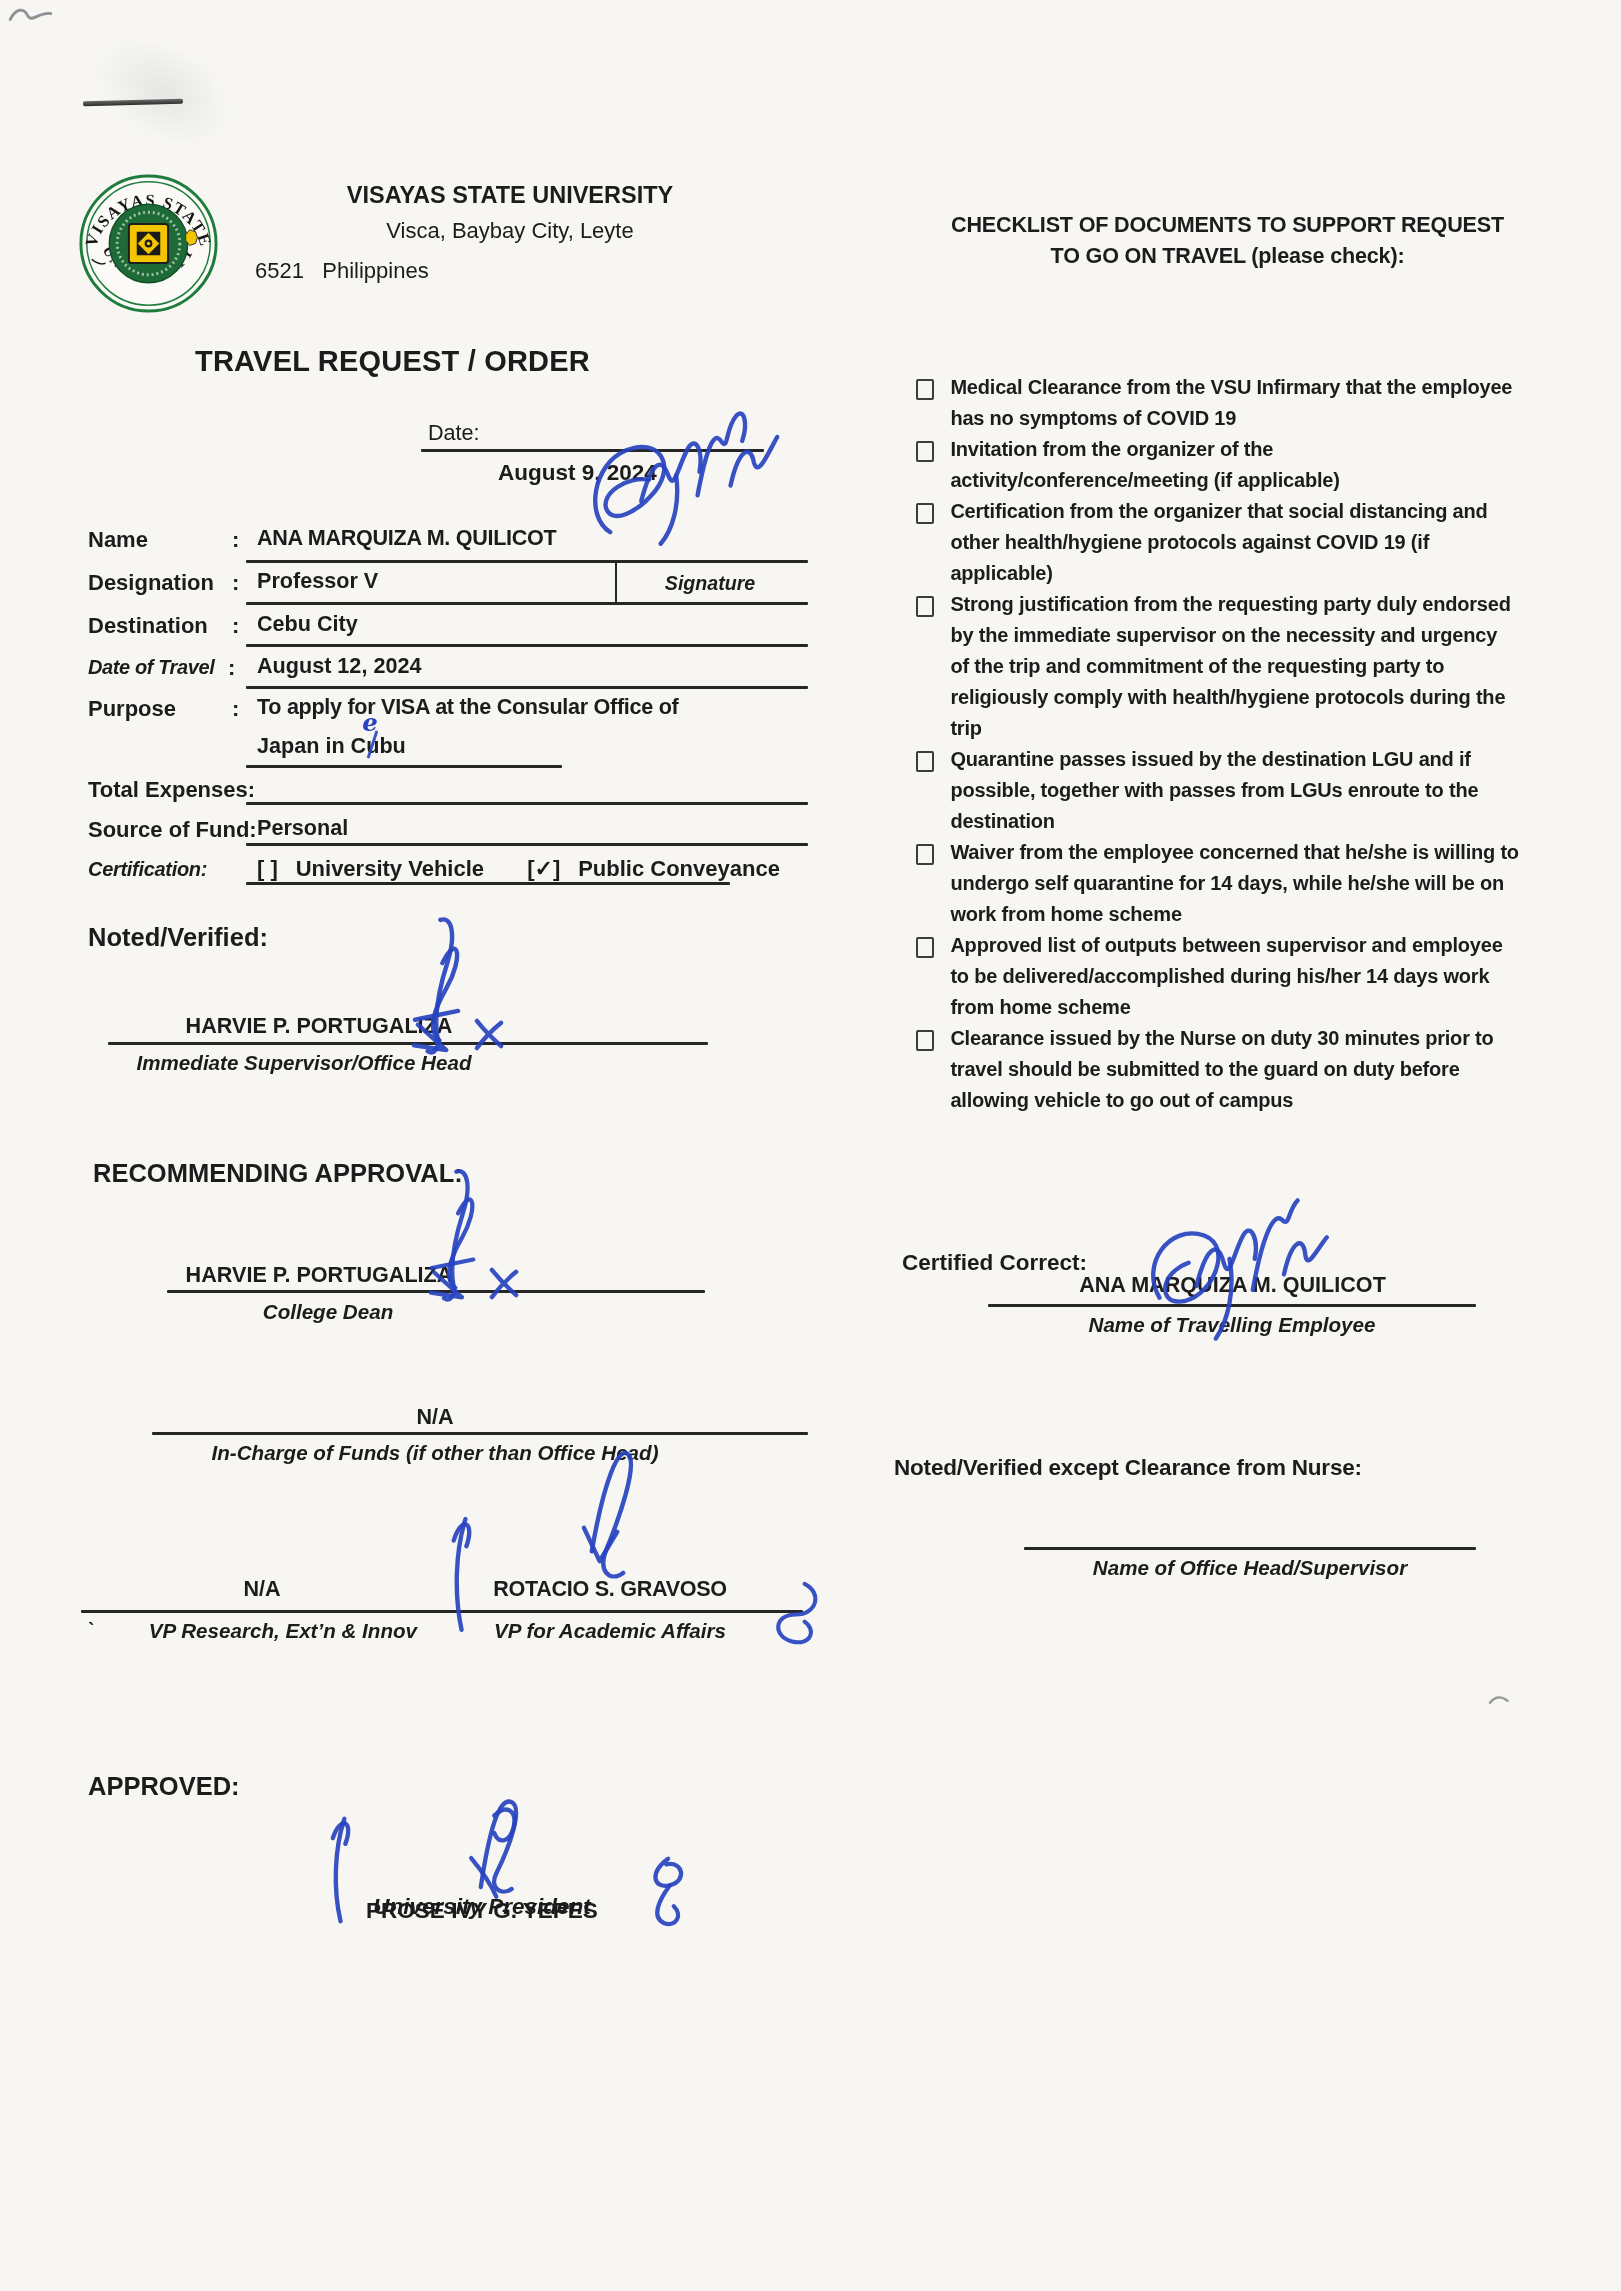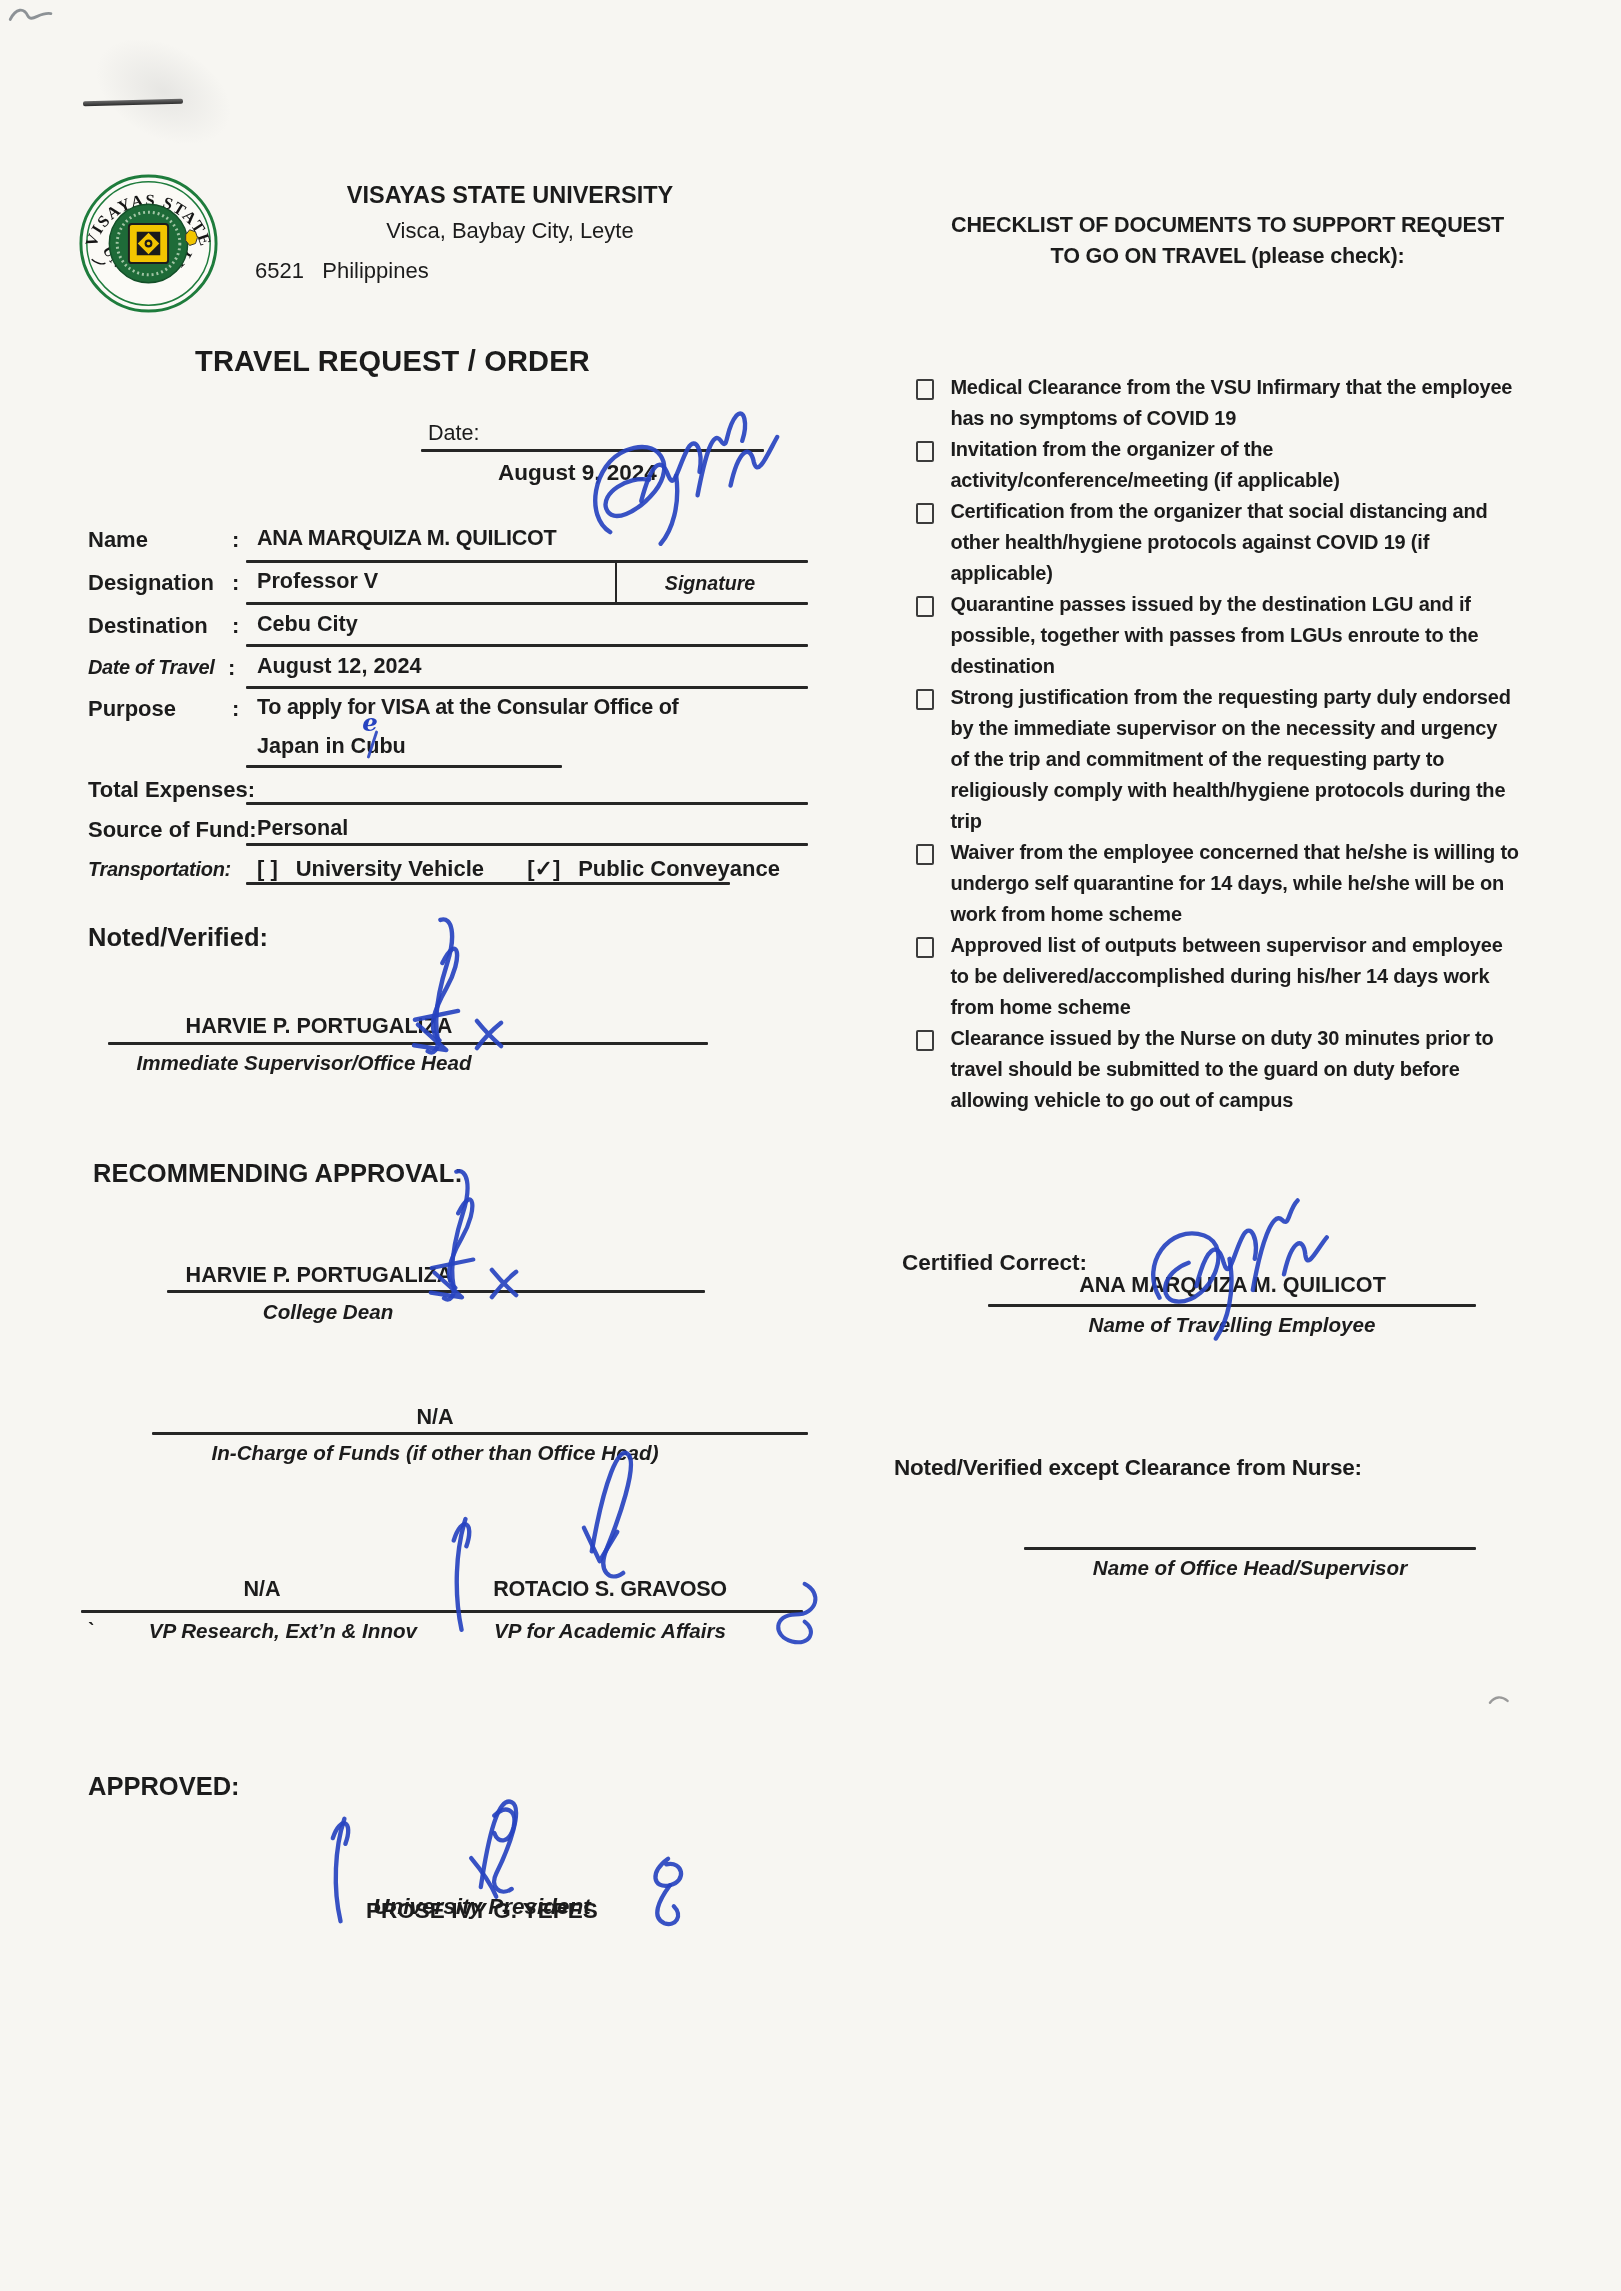--- a/index.html
+++ b/index.html
@@ -112,21 +112,21 @@
   <div class="line" style="left:246px;top:765px;width:316px"></div>
 
   <div class="abs b t21" style="left:88px;top:777px">Total Expenses:</div>
   <div class="abs b t22" style="left:257px;top:775px"></div>
   <div class="line" style="left:246px;top:802px;width:562px"></div>
 
   <div class="abs b t21" style="left:88px;top:817px">Source of Fund:</div>
   <div class="abs b t22" style="left:257px;top:815px">Personal</div>
   <div class="line" style="left:246px;top:843px;width:562px"></div>
 
-  <div class="abs b t20" style="left:88px;top:858px;letter-spacing:-0.3px">Transportation:</div>
+  <div class="abs b t20" style="left:88px;top:858px;letter-spacing:-0.3px">Certification:</div>
   <div class="abs b t21" style="left:257px;top:856px;white-space:nowrap">
     <span>[ ]</span>
     <span style="margin-left:11.8px">University Vehicle</span>
     <span style="margin-left:37px">[✓]</span>
     <span style="margin-left:11.8px">Public Conveyance</span>
   </div>
   <div class="line" style="left:246px;top:882px;width:484px"></div>
 
   <div class="abs b t26" style="left:88px;top:923px">Noted/Verified:</div>
   <div class="abs b t22" style="left:123px;top:1013px;width:392px;text-align:center">HARVIE P. PORTUGALIZA</div>
@@ -206,25 +206,25 @@
     <div class="chk-item">
         <span class="chk-box"></span>
         <span class="chk-text">Invitation from the organizer of the activity/conference/meeting (if applicable)</span>
       </div>
     <div class="chk-item">
         <span class="chk-box"></span>
         <span class="chk-text">Certification from the organizer that social distancing and other health/hygiene protocols against COVID 19 (if applicable)</span>
       </div>
     <div class="chk-item">
         <span class="chk-box"></span>
+        <span class="chk-text">Strong justification from the requesting party duly endorsed by the immediate supervisor on the necessity and urgency of the trip and commitment of the requesting party to religiously comply with health/hygiene protocols during the trip</span>
+      </div>
+    <div class="chk-item">
+        <span class="chk-box"></span>
         <span class="chk-text">Quarantine passes issued by the destination LGU and if possible, together with passes from LGUs enroute to the destination</span>
-      </div>
-    <div class="chk-item">
-        <span class="chk-box"></span>
-        <span class="chk-text">Strong justification from the requesting party duly endorsed by the immediate supervisor on the necessity and urgency of the trip and commitment of the requesting party to religiously comply with health/hygiene protocols during the trip</span>
       </div>
     <div class="chk-item">
         <span class="chk-box"></span>
         <span class="chk-text">Waiver from the employee concerned that he/she is willing to undergo self quarantine for 14 days, while he/she will be on work from home scheme</span>
       </div>
     <div class="chk-item">
         <span class="chk-box"></span>
         <span class="chk-text">Approved list of outputs between supervisor and employee to be delivered/accomplished during his/her 14 days work from home scheme</span>
       </div>
     <div class="chk-item">

